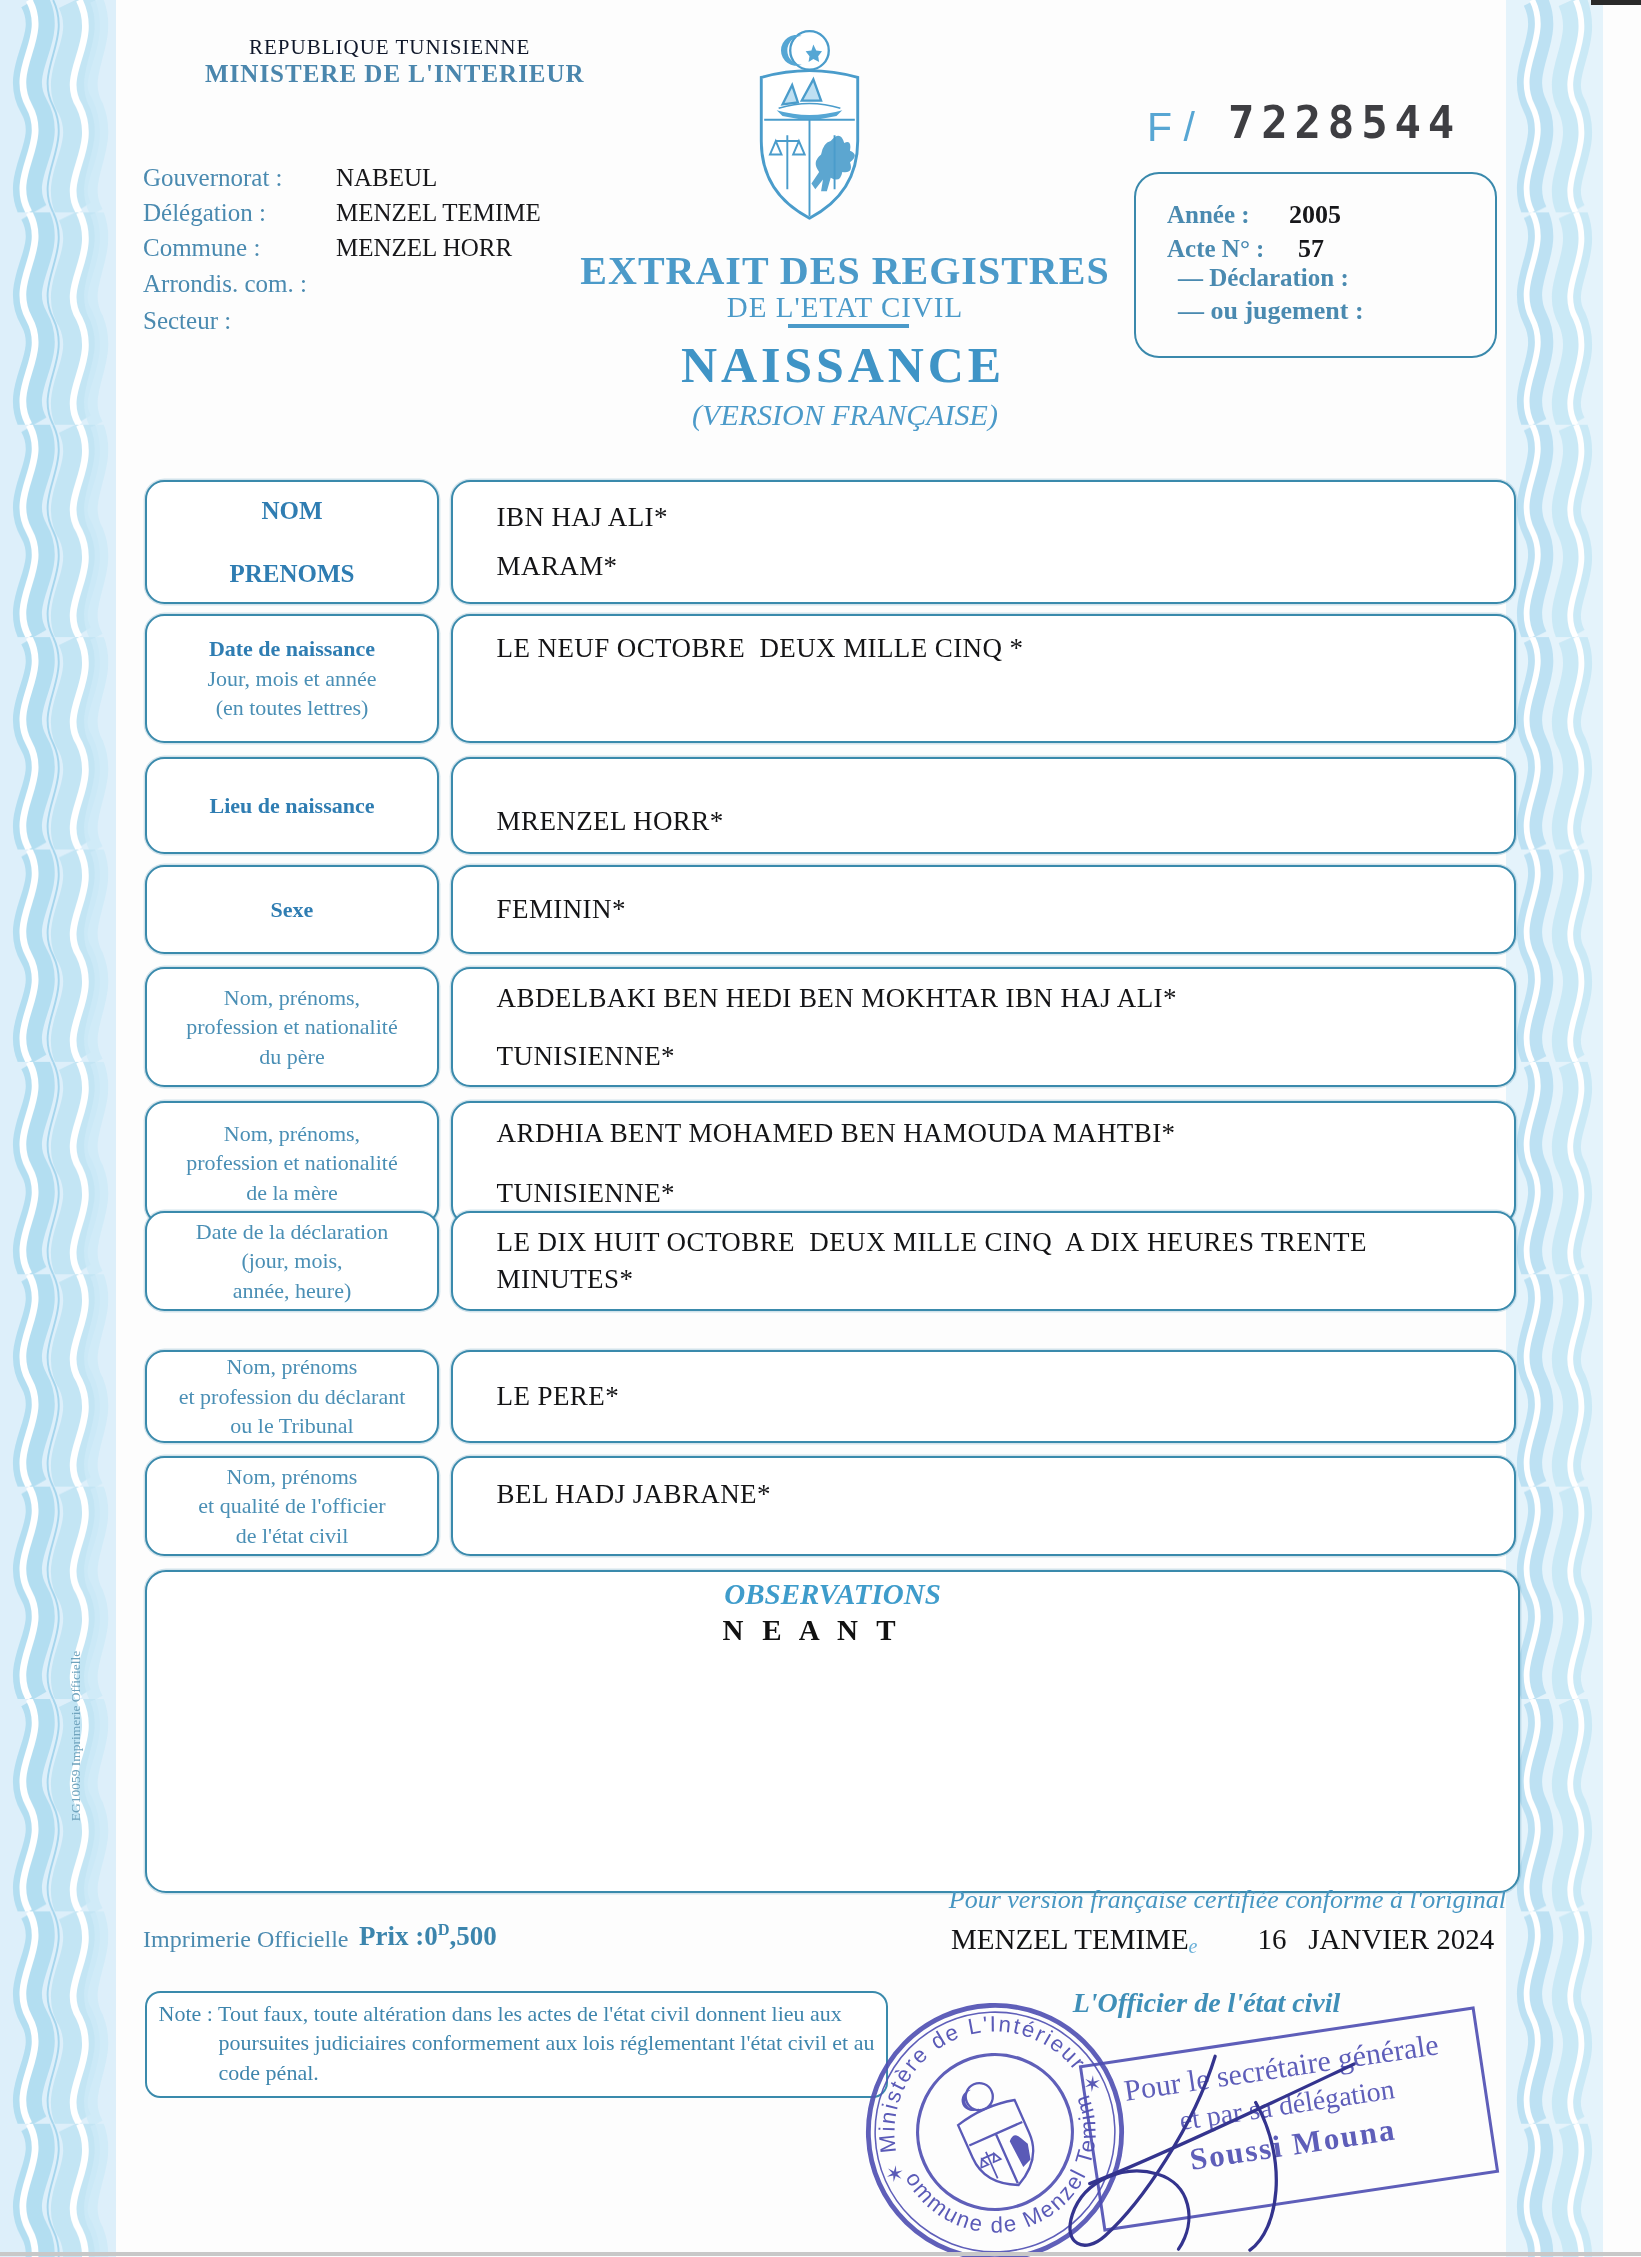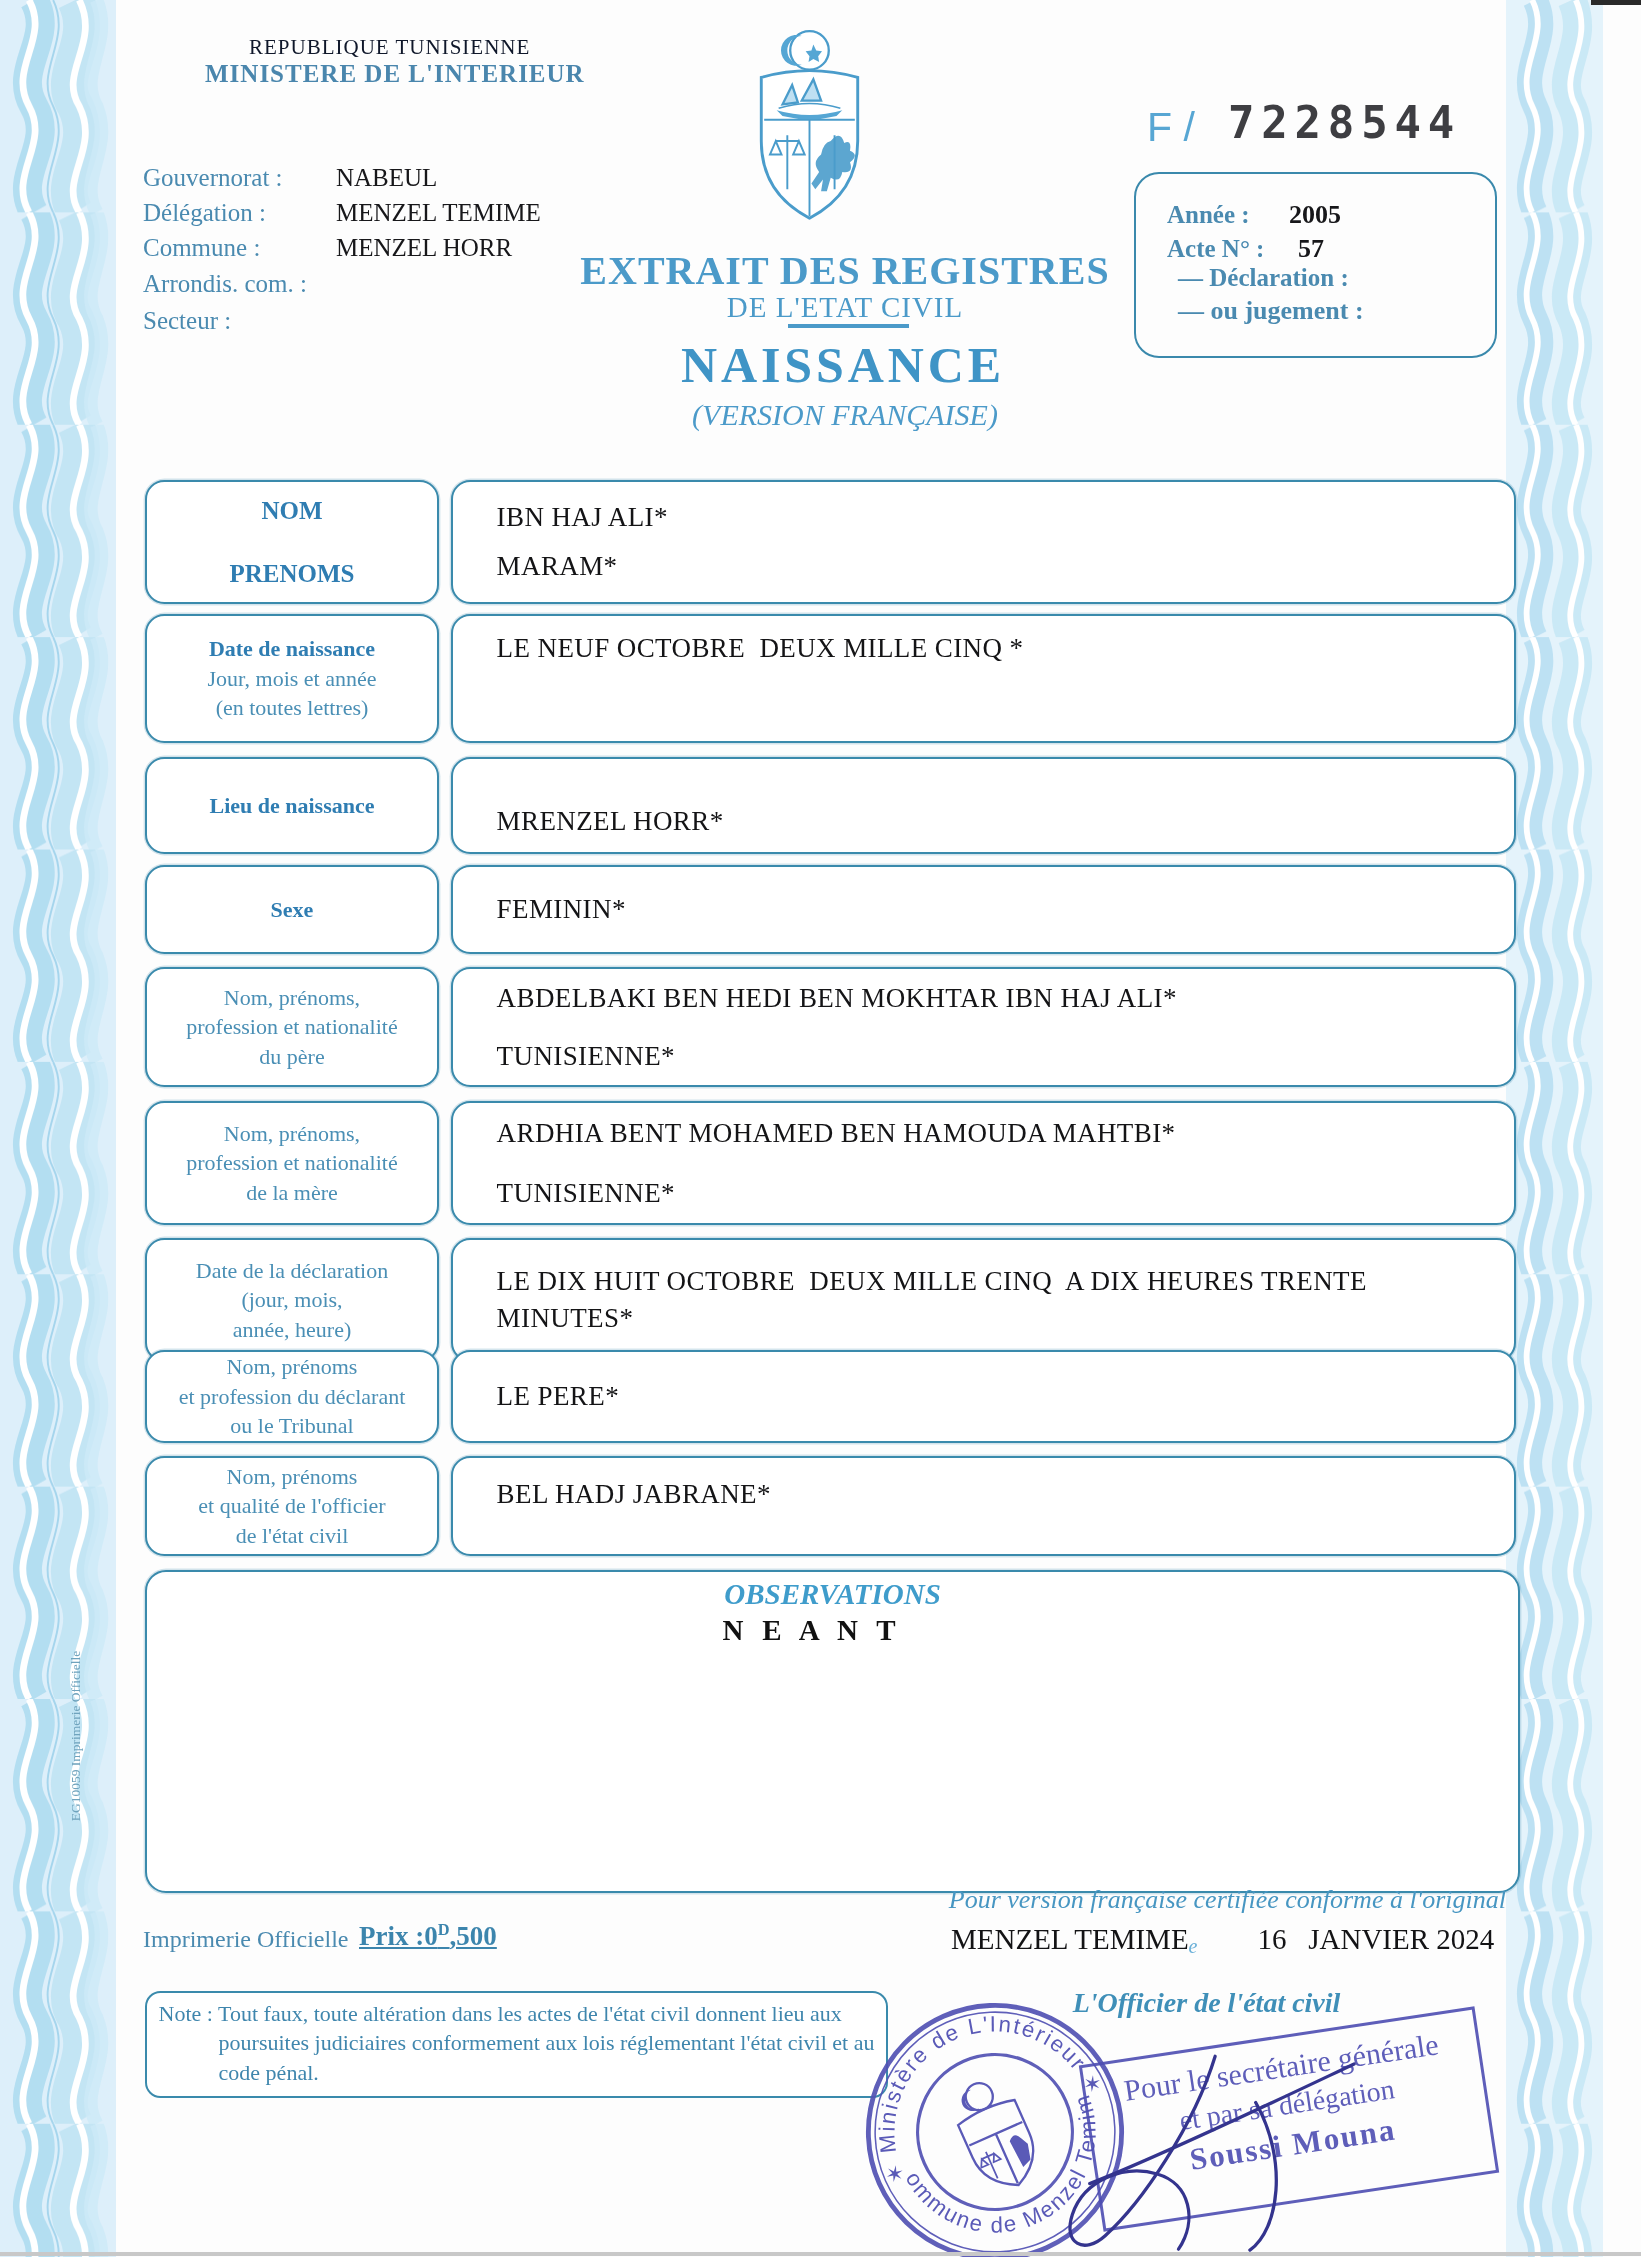--- a/index.html
+++ b/index.html
@@ -37,21 +37,21 @@
   .lb{font-weight:bold;color:#2f7db2;}
   .big{font-size:25px;line-height:1.9;gap:16px;}
   
   .obsbox{left:145px;top:1570px;width:1371px;height:319px;border:2.5px solid #3a8aac;border-radius:21px;background:#fff;
           box-shadow:0 0 0 1.4px rgba(58,138,172,.22);}
   .obst{position:absolute;left:0;top:5.8px;width:100%;text-align:center;font-size:29px;font-weight:bold;font-style:italic;color:#3f9ccb;}
   .obsv{position:absolute;left:0;top:42px;width:97%;text-align:center;font-size:29px;font-weight:bold;color:#111;white-space:pre;letter-spacing:5.8px;}
   
   .sidenote{left:-50px;top:1728px;font-size:13.5px;color:#6fa3bd;transform:rotate(-90deg);width:251px;text-align:center;}
   .imprim{left:143px;top:1926px;font-size:24px;color:#4a8ab0;}
-  .prix{left:359px;top:1920px;font-size:27px;font-weight:bold;color:#3c85ad;text-decoration:underline;}
+  .prix{left:359px;top:1920px;font-size:27px;font-weight:bold;color:#3c85ad;}
   .prix sup{font-size:16.4px;}
   .certif{left:927px;top:1885px;width:579px;text-align:right;font-size:26px;font-style:italic;color:#4796c2;}
   .placedate{left:951px;top:1923px;font-size:29px;color:#131315;display:flex;align-items:flex-start;}
   .placedate .pe{font-size:20px;font-style:italic;color:#6ab0d8;margin-top:11.6px;}
   .placedate .dt{margin-left:60px;white-space:pre;}
   .officier{left:994px;top:1987px;width:425px;text-align:center;font-size:28px;font-weight:bold;font-style:italic;color:#3f8fb8;}
   .notebox{left:145px;top:1991px;width:743px;min-height:93px;border:2.5px solid #3a8aac;border-radius:15.4px;background:#fff;
            font-size:22px;color:#3f86ad;padding:5.8px 11.6px 7.7px 11.6px;line-height:1.35;box-sizing:border-box;}
   .notebox .ind{padding-left:60px;}
   
@@ -215,21 +215,21 @@
       <div>Nom, prénoms,</div>
       <div>profession et nationalité</div>
       <div>de la mère</div>
     </div>
     <div class="valbox" style="gap:29px">
       <div class="v">ARDHIA BENT MOHAMED BEN HAMOUDA MAHTBI*</div>
       <div class="v">TUNISIENNE*</div>
     </div>
   </div>
 
-  <div class="row" style="top:1238px;height:124px">
+  <div class="row" style="top:1211px;height:100px">
     <div class="lblbox">
       <div>Date de la déclaration</div>
       <div>(jour, mois,</div>
       <div>année, heure)</div>
     </div>
     <div class="valbox" style="gap:5.8px">
       <div class="v">LE DIX HUIT OCTOBRE  DEUX MILLE CINQ  A DIX HEURES TRENTE</div>
       <div class="v">MINUTES*</div>
     </div>
   </div>

